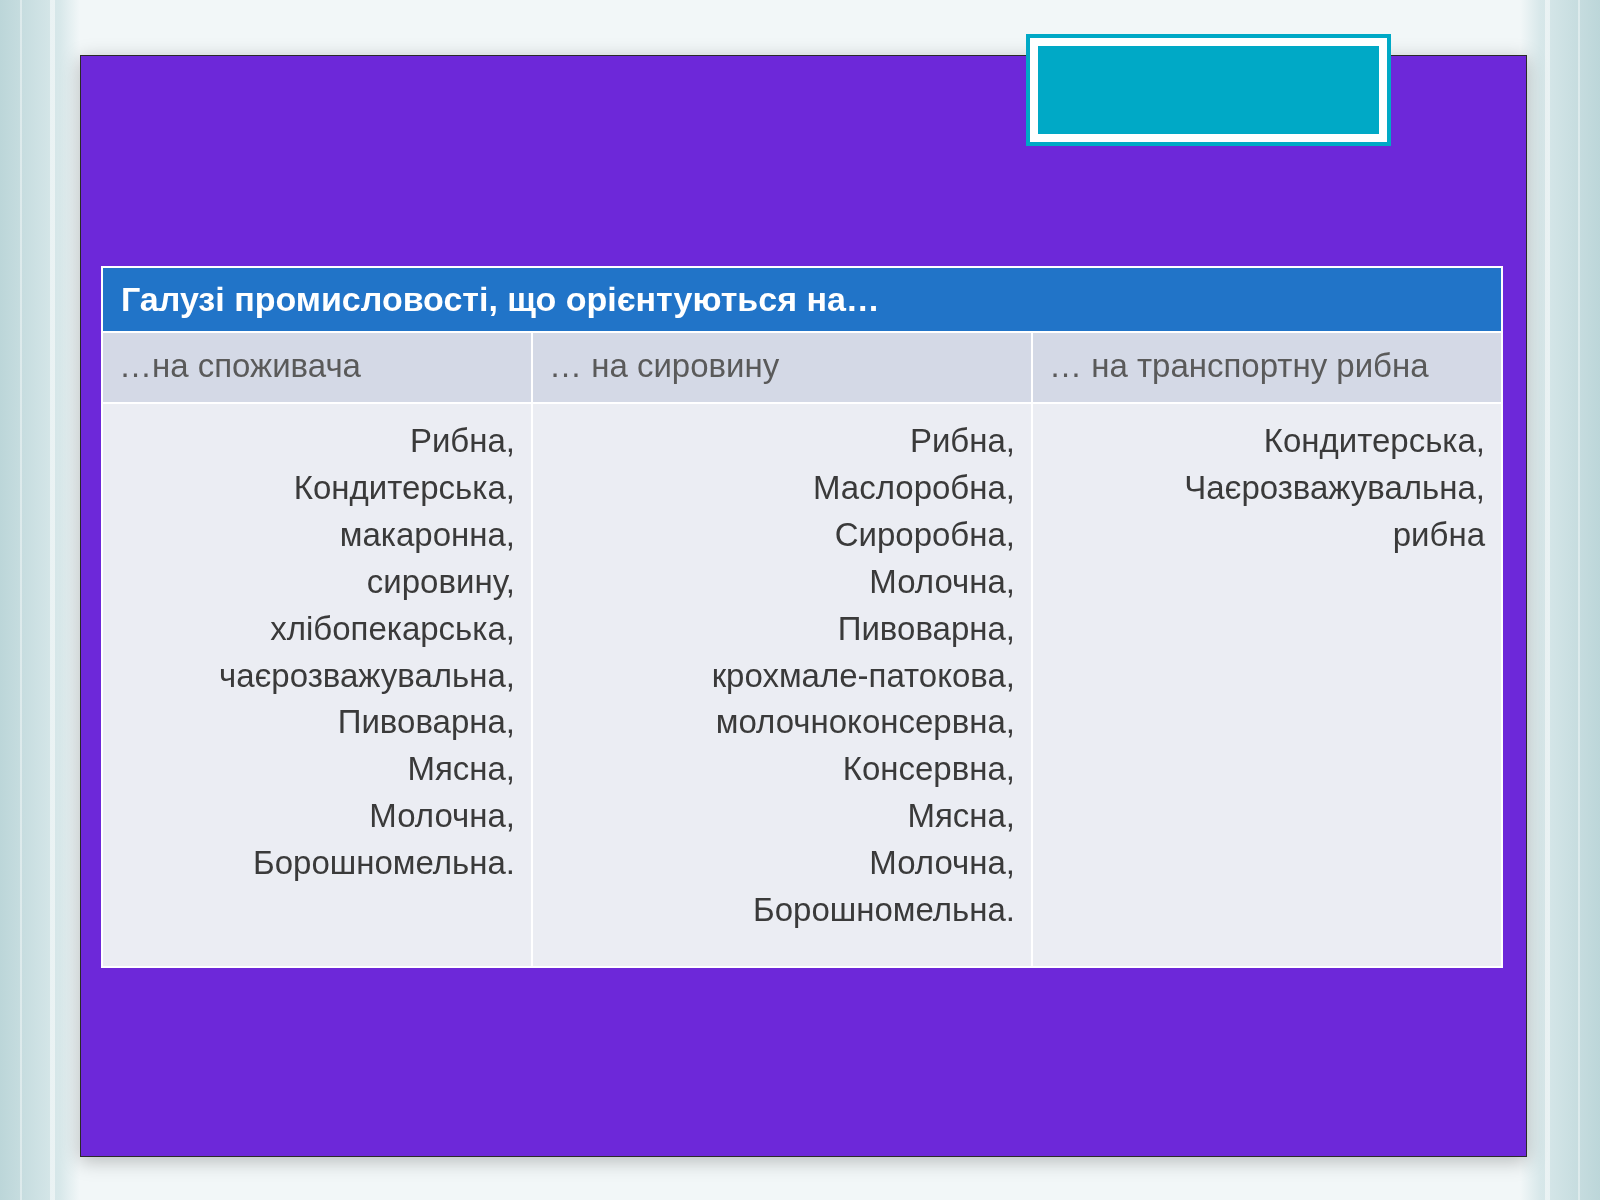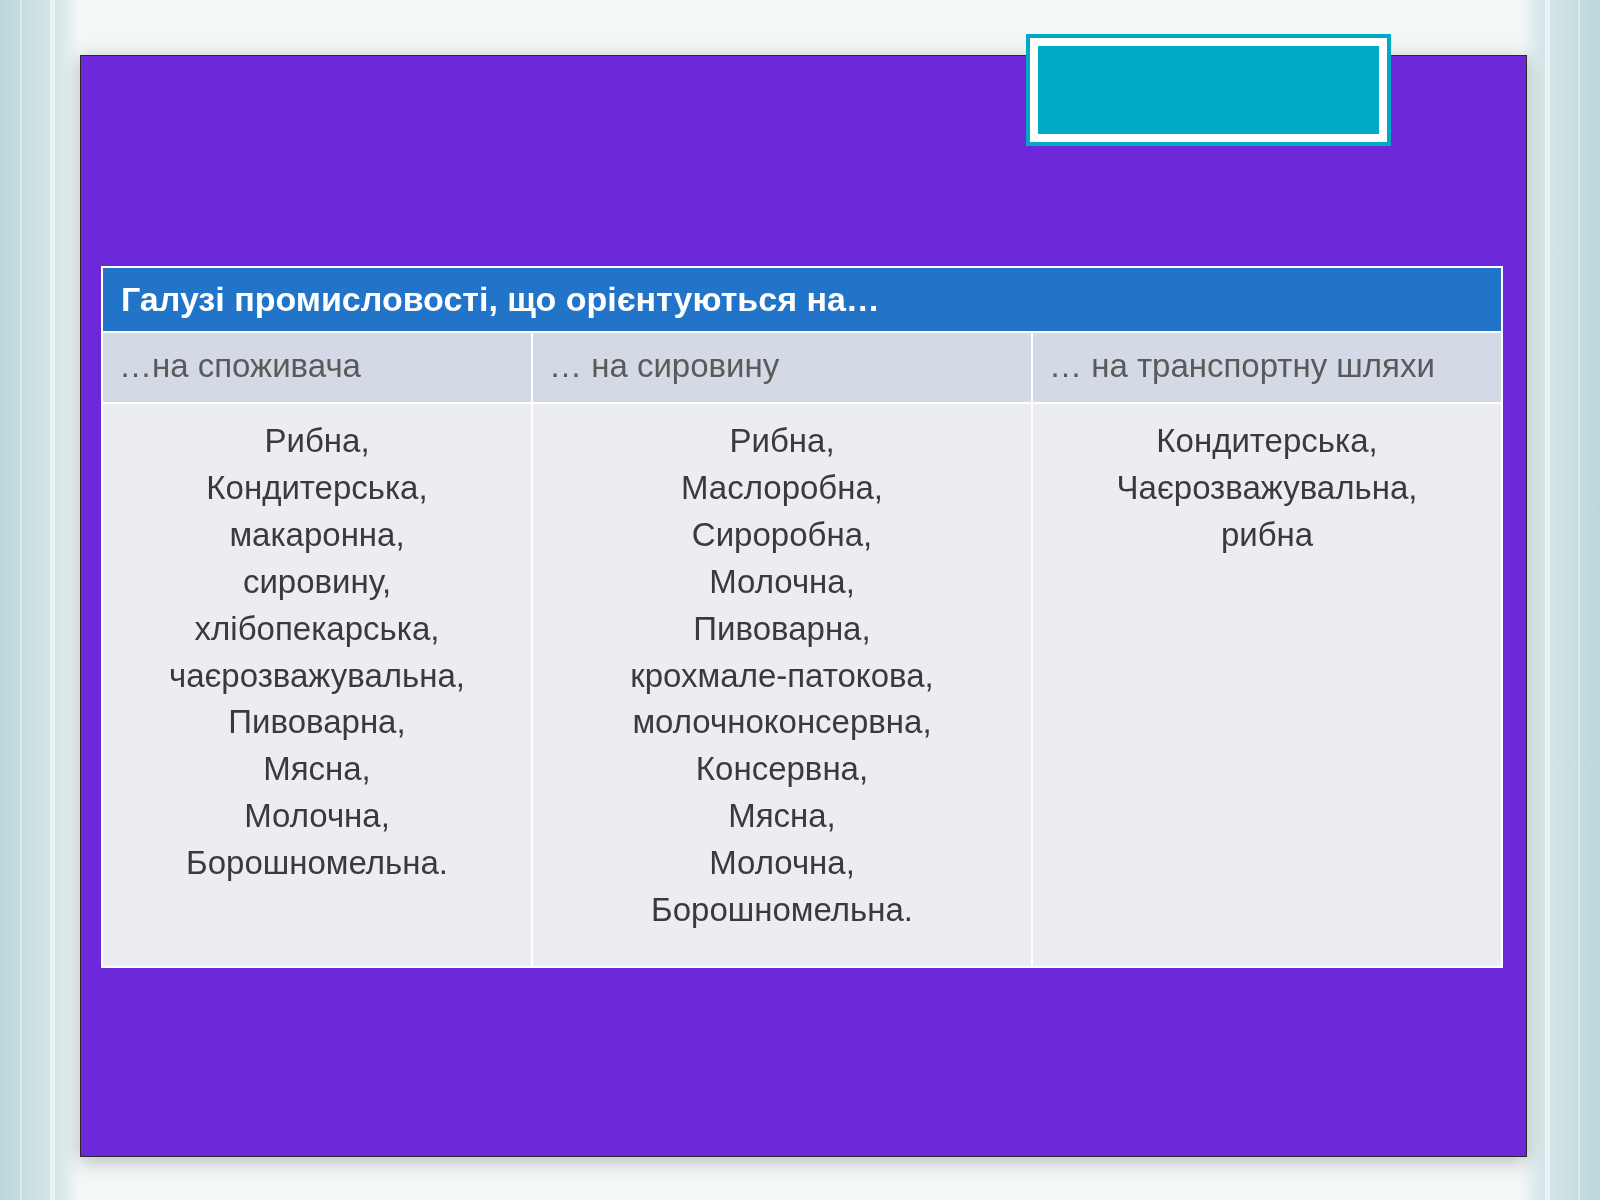--- a/index.html
+++ b/index.html
@@ -92,21 +92,21 @@
     font-size: 33px;
     padding: 12px 16px 16px 16px;
     border: 2px solid #ffffff;
     vertical-align: top;
     line-height: 1.25;
     margin-top: 36px;
   }
   .tbl td.cell {
     background: #ebedf3;
     color: #3a3a3a;
-    text-align: center;
+    text-align: right;
     font-size: 33px;
     padding: 14px 16px 32px 16px;
     border: 2px solid #ffffff;
     vertical-align: top;
     line-height: 1.42;
   }
   .tbl col.c1 { width: 430px; }
   .tbl col.c2 { width: 500px; }
   .tbl col.c3 { width: 470px; }
   .cell-lines span { display: block; }
@@ -128,21 +128,21 @@
         <col class="c2">
         <col class="c3">
     </colgroup>
     <tbody>
         <tr>
       <th class="title" colspan="3">Галузі промисловості, що орієнтуються на…</th>
     </tr>
     <tr>
       <th class="sub">…на споживача</th>
       <th class="sub">… на сировину</th>
-      <th class="sub">… на транспортну шляхи</th>
+      <th class="sub">… на транспортну рибна</th>
     </tr>
     <tr>
       <td class="cell">
         <div class="cell-lines">
               <span>Рибна,</span>
               <span>Кондитерська,</span>
               <span>макаронна,</span>
               <span>сировину,</span>
               <span>хлібопекарська,</span>
               <span>чаєрозважувальна,</span>

